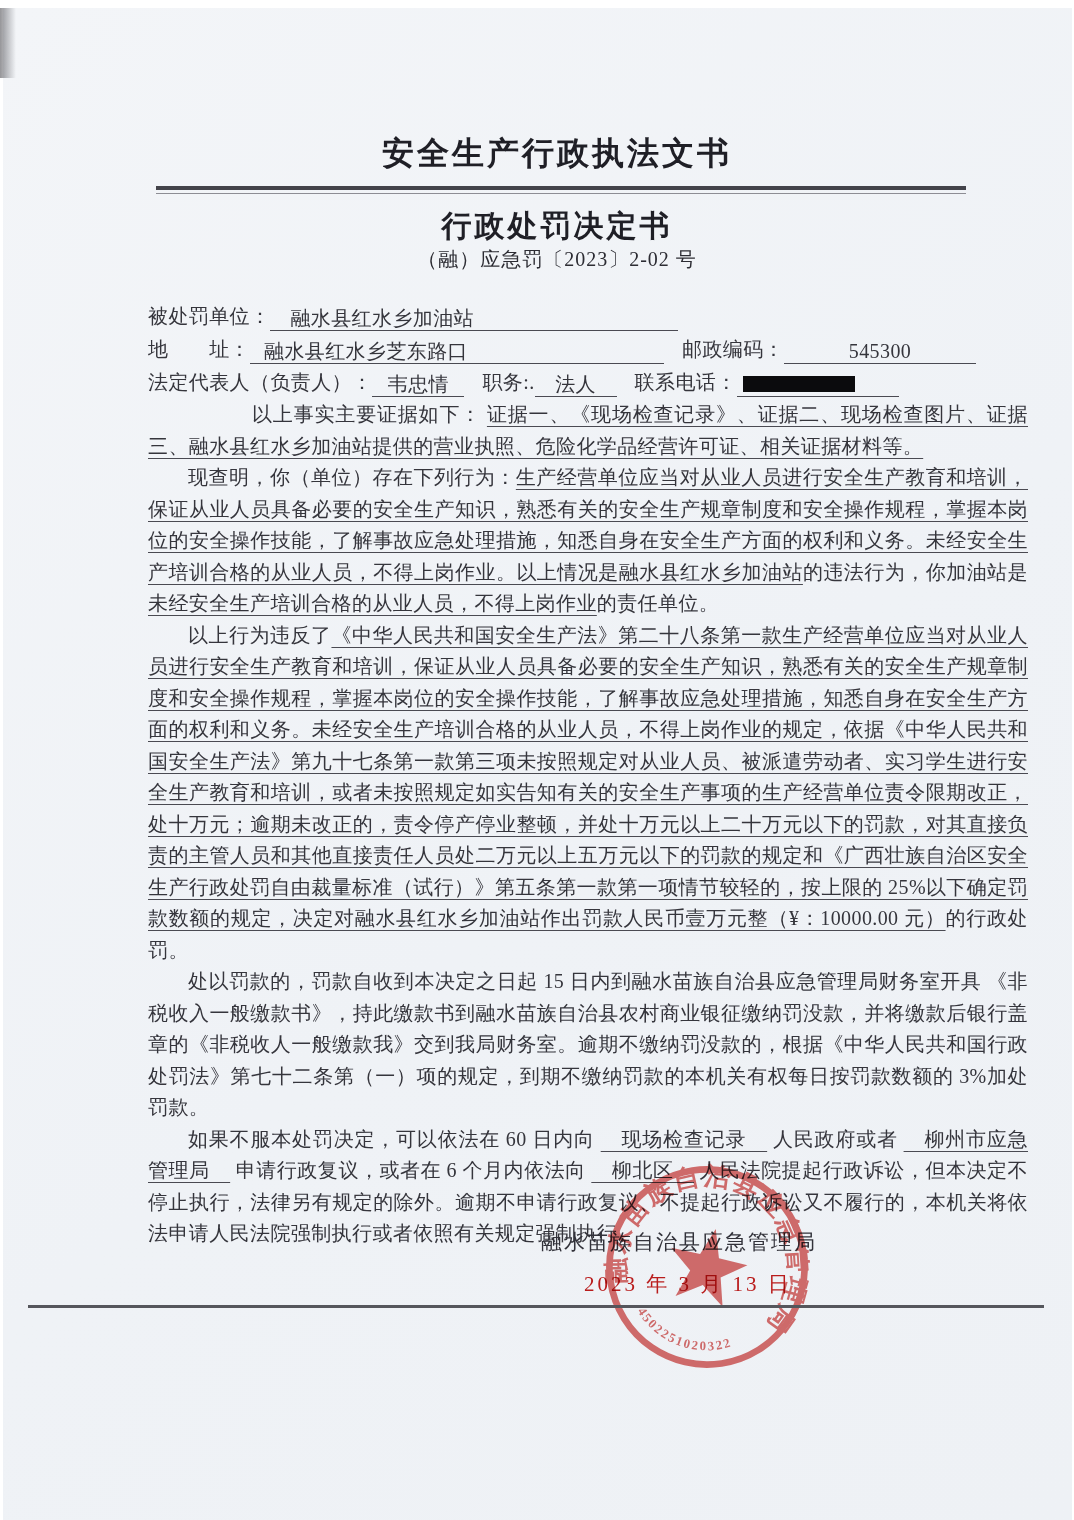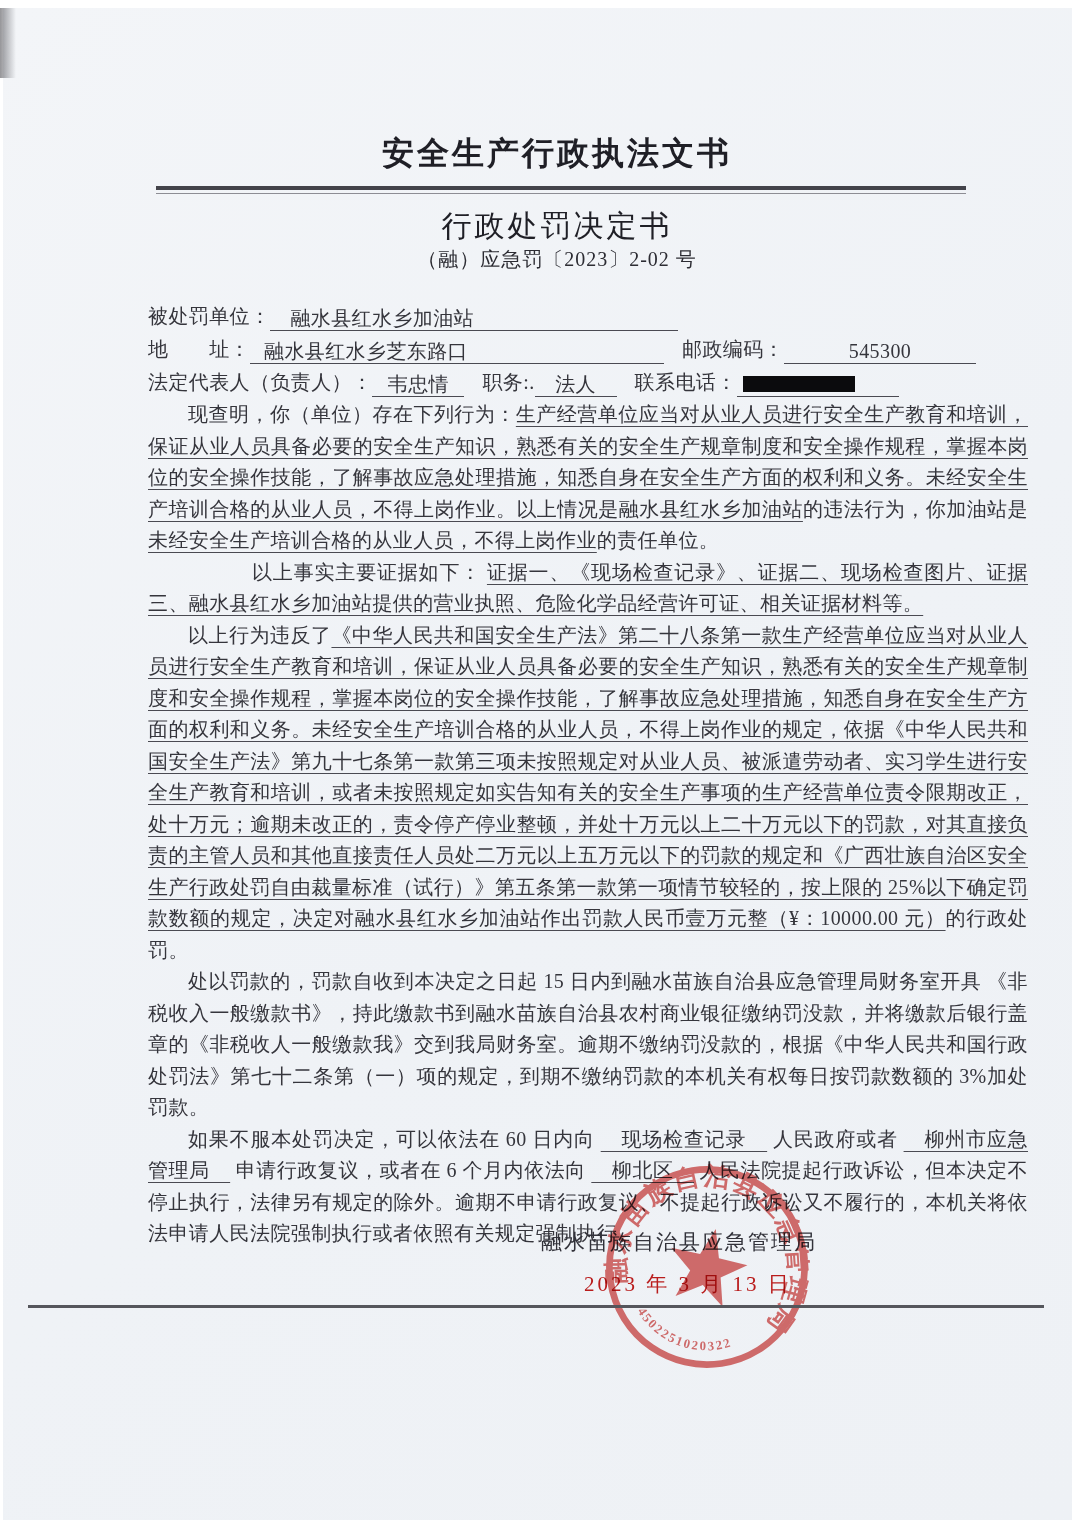--- a/index.html
+++ b/index.html
@@ -15,21 +15,21 @@
   .corner-smudge{
     position:absolute;top:8px;left:0;width:16px;height:70px;
     background:linear-gradient(to right,rgba(45,45,52,.5),rgba(45,45,52,0));
   }
   .doc-header{position:absolute;left:90px;top:0;width:934px;text-align:center;color:#1f1f26;}
   .doc-category{position:absolute;top:132px;left:0;width:100%;font-size:32px;font-weight:bold;letter-spacing:3px;}
   .head-rule{
     position:absolute;top:186px;left:66px;width:810px;height:3px;
     border-top:4px solid #43434a;border-bottom:1px solid #8d8d94;
   }
-  .doc-title{position:absolute;top:206px;left:0;width:100%;font-size:30px;font-weight:normal;letter-spacing:3px;}
+  .doc-title{position:absolute;top:206px;left:0;width:100%;font-size:30px;font-weight:bold;letter-spacing:3px;}
   .doc-number{position:absolute;top:246px;left:0;width:100%;font-size:20px;letter-spacing:1px;color:#2c2c33;}
   .content{
     position:absolute;top:300px;left:148px;width:880px;
     font-size:20px;line-height:31.5px;color:#35353c;letter-spacing:.4px;
     text-align:justify;
   }
   .field-row{line-height:33px;white-space:nowrap;}
   .label{display:inline-block;}
   .blank{
     display:inline-block;border-bottom:1.4px solid #4a4a52;
@@ -71,22 +71,22 @@
     <div class="field-row">
       <span class="label">被处罚单位：</span><span class="blank w-unit">融水县红水乡加油站</span>
     </div>
     <div class="field-row">
       <span class="label">地　　址：</span><span class="blank w-addr">融水县红水乡芝东路口</span><span class="gap"></span><span class="label">邮政编码：</span><span class="blank w-post">545300</span>
     </div>
     <div class="field-row">
       <span class="label">法定代表人（负责人）：</span><span class="blank w-name">韦忠情</span><span class="gap"></span><span class="label">职务:.</span><span class="blank w-duty">法人</span><span class="gap"></span><span class="label">联系电话：</span><span class="blank w-phone"><span class="redact"></span></span>
     </div>
     <div id="paragraphs">
+        <p class="para indent-lg"><span>以上事实主要证据如下： </span><u>证据一、《现场检查记录》、证据二、现场检查图片、证据三、融水县红水乡加油站提供的营业执照、危险化学品经营许可证、相关证据材料等。</u></p>
         <p class="para indent-std"><span>现查明，你（单位）存在下列行为：</span><u>生产经营单位应当对从业人员进行安全生产教育和培训，保证从业人员具备必要的安全生产知识，熟悉有关的安全生产规章制度和安全操作规程，掌握本岗位的安全操作技能，了解事故应急处理措施，知悉自身在安全生产方面的权利和义务。未经安全生产培训合格的从业人员，不得上岗作业。以上情况是融水县红水乡加油站</u><span>的违法行为，你加油站是</span><u>未经安全生产培训合格的从业人员，不得上岗作业</u><span>的责任单位。</span></p>
-        <p class="para indent-lg"><span>以上事实主要证据如下： </span><u>证据一、《现场检查记录》、证据二、现场检查图片、证据三、融水县红水乡加油站提供的营业执照、危险化学品经营许可证、相关证据材料等。</u></p>
         <p class="para indent-std"><span>以上行为违反了</span><u>《中华人民共和国安全生产法》第二十八条第一款生产经营单位应当对从业人员进行安全生产教育和培训，保证从业人员具备必要的安全生产知识，熟悉有关的安全生产规章制度和安全操作规程，掌握本岗位的安全操作技能，了解事故应急处理措施，知悉自身在安全生产方面的权利和义务。未经安全生产培训合格的从业人员，不得上岗作业的规定，依据《中华人民共和国安全生产法》第九十七条第一款第三项未按照规定对从业人员、被派遣劳动者、实习学生进行安全生产教育和培训，或者未按照规定如实告知有关的安全生产事项的生产经营单位责令限期改正，处十万元；逾期未改正的，责令停产停业整顿，并处十万元以上二十万元以下的罚款，对其直接负责的主管人员和其他直接责任人员处二万元以上五万元以下的罚款的规定和《广西壮族自治区安全生产行政处罚自由裁量标准（试行）》第五条第一款第一项情节较轻的，按上限的 25%以下确定罚款数额的规定，决定对融水县红水乡加油站作出罚款人民币壹万元整（¥：10000.00 元）</u><span>的行政处罚。</span></p>
         <p class="para indent-std"><span>处以罚款的，罚款自收到本决定之日起 15 日内到融水苗族自治县应急管理局财务室开具 《非税收入一般缴款书》，持此缴款书到融水苗族自治县农村商业银征缴纳罚没款，并将缴款后银行盖章的《非税收人一般缴款我》交到我局财务室。逾期不缴纳罚没款的，根据《中华人民共和国行政处罚法》第七十二条第（一）项的规定，到期不缴纳罚款的本机关有权每日按罚款数额的 3%加处罚款。</span></p>
         <p class="para indent-std"><span>如果不服本处罚决定，可以依法在 60 日内向 </span><u>　现场检查记录　</u><span> 人民政府或者 </span><u>　柳州市应急管理局　</u><span> 申请行政复议，或者在 6 个月内依法向 </span><u>　柳北区　</u><span> 人民法院提起行政诉讼，但本决定不停止执行，法律另有规定的除外。逾期不申请行政复议、不提起行政诉讼又不履行的，本机关将依法申请人民法院强制执行或者依照有关规定强制执行。</span></p>
       </div>
   </div>
 
   <div class="sign-agency">融水苗族自治县应急管理局</div>
   <div class="sign-date">2023 年 3 月 13 日</div>
 
   <svg class="seal" viewBox="0 0 220 220" aria-hidden="true">

